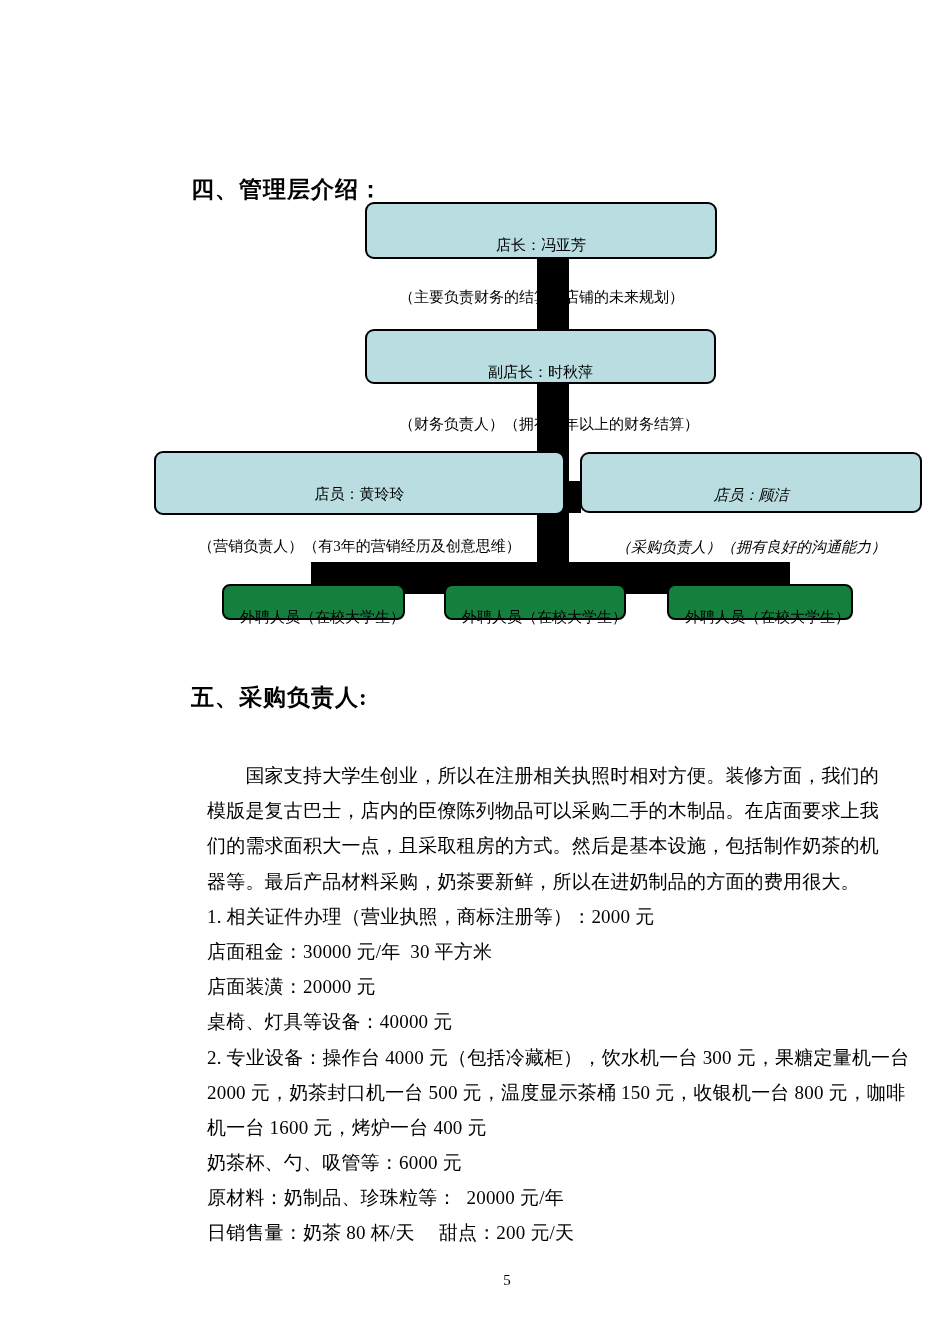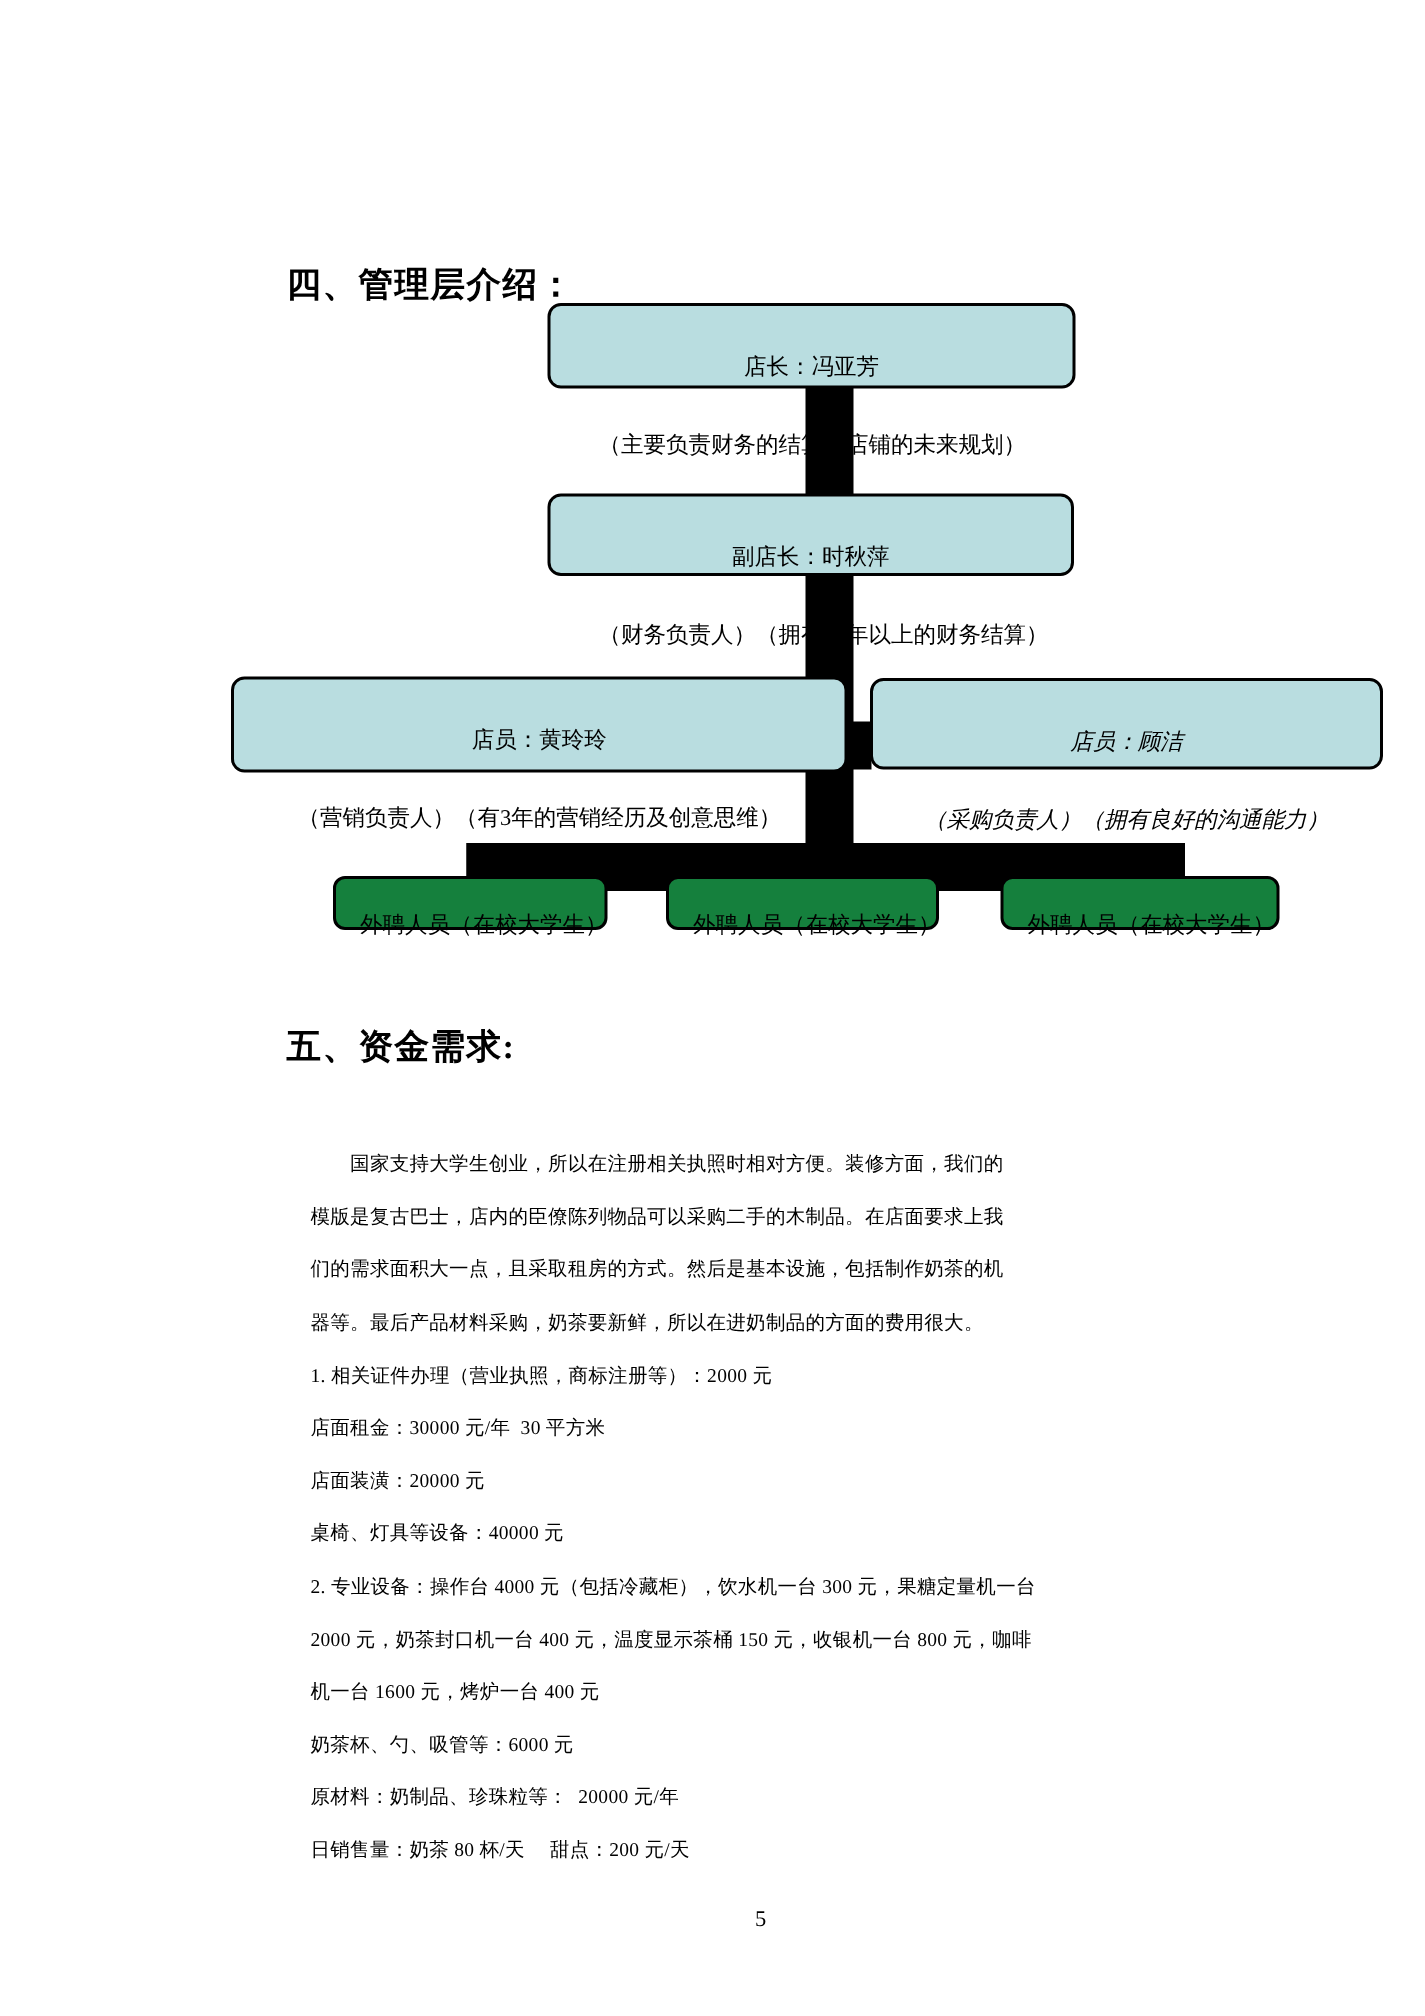--- a/index.html
+++ b/index.html
@@ -67,21 +67,21 @@
   #conn-drop3  { left: 726px; top: 530px; width: 4px; height: 23px; }
 
   
   .body-text {
     position: absolute;
     left: 143px;
     top: 694px;
     width: 690px;
   }
   .body-text .line {
-    font-size: 13px;
+    font-size: 19px;
     line-height: 35.2px;
     height: 35.2px;
     white-space: pre;
     letter-spacing: 0.2px;
   }
   .page-number {
     position: absolute;
     left: 0;
     top: 1224px;
     width: 950px;
@@ -120,33 +120,33 @@
 
   <div class="org-box" id="box-purchase">
     <div class="l1">店员：顾洁</div>
     <div class="l2">（采购负责人）（拥有良好的沟通能力）</div>
   </div>
 
   <div class="staff-box" id="box-staff1">外聘人员（在校大学生）</div>
   <div class="staff-box" id="box-staff2">外聘人员（在校大学生）</div>
   <div class="staff-box" id="box-staff3">外聘人员（在校大学生）</div>
 
-  <div class="heading" id="h-sec5">五、资金需求:</div>
+  <div class="heading" id="h-sec5">五、采购负责人:</div>
 
   <div class="body-text">
     <div class="line">　　国家支持大学生创业，所以在注册相关执照时相对方便。装修方面，我们的</div>
     <div class="line">模版是复古巴士，店内的臣僚陈列物品可以采购二手的木制品。在店面要求上我</div>
     <div class="line">们的需求面积大一点，且采取租房的方式。然后是基本设施，包括制作奶茶的机</div>
     <div class="line">器等。最后产品材料采购，奶茶要新鲜，所以在进奶制品的方面的费用很大。</div>
     <div class="line">1. 相关证件办理（营业执照，商标注册等）：2000 元</div>
     <div class="line">店面租金：30000 元/年  30 平方米</div>
     <div class="line">店面装潢：20000 元</div>
     <div class="line">桌椅、灯具等设备：40000 元</div>
     <div class="line">2. 专业设备：操作台 4000 元（包括冷藏柜），饮水机一台 300 元，果糖定量机一台</div>
-    <div class="line">2000 元，奶茶封口机一台 400 元，温度显示茶桶 150 元，收银机一台 800 元，咖啡</div>
+    <div class="line">2000 元，奶茶封口机一台 500 元，温度显示茶桶 150 元，收银机一台 800 元，咖啡</div>
     <div class="line">机一台 1600 元，烤炉一台 400 元</div>
     <div class="line">奶茶杯、勺、吸管等：6000 元</div>
     <div class="line">原材料：奶制品、珍珠粒等：  20000 元/年</div>
     <div class="line">日销售量：奶茶 80 杯/天　 甜点：200 元/天</div>
   </div>
 
   <div class="page-number">5</div>
 
 </div>
 

